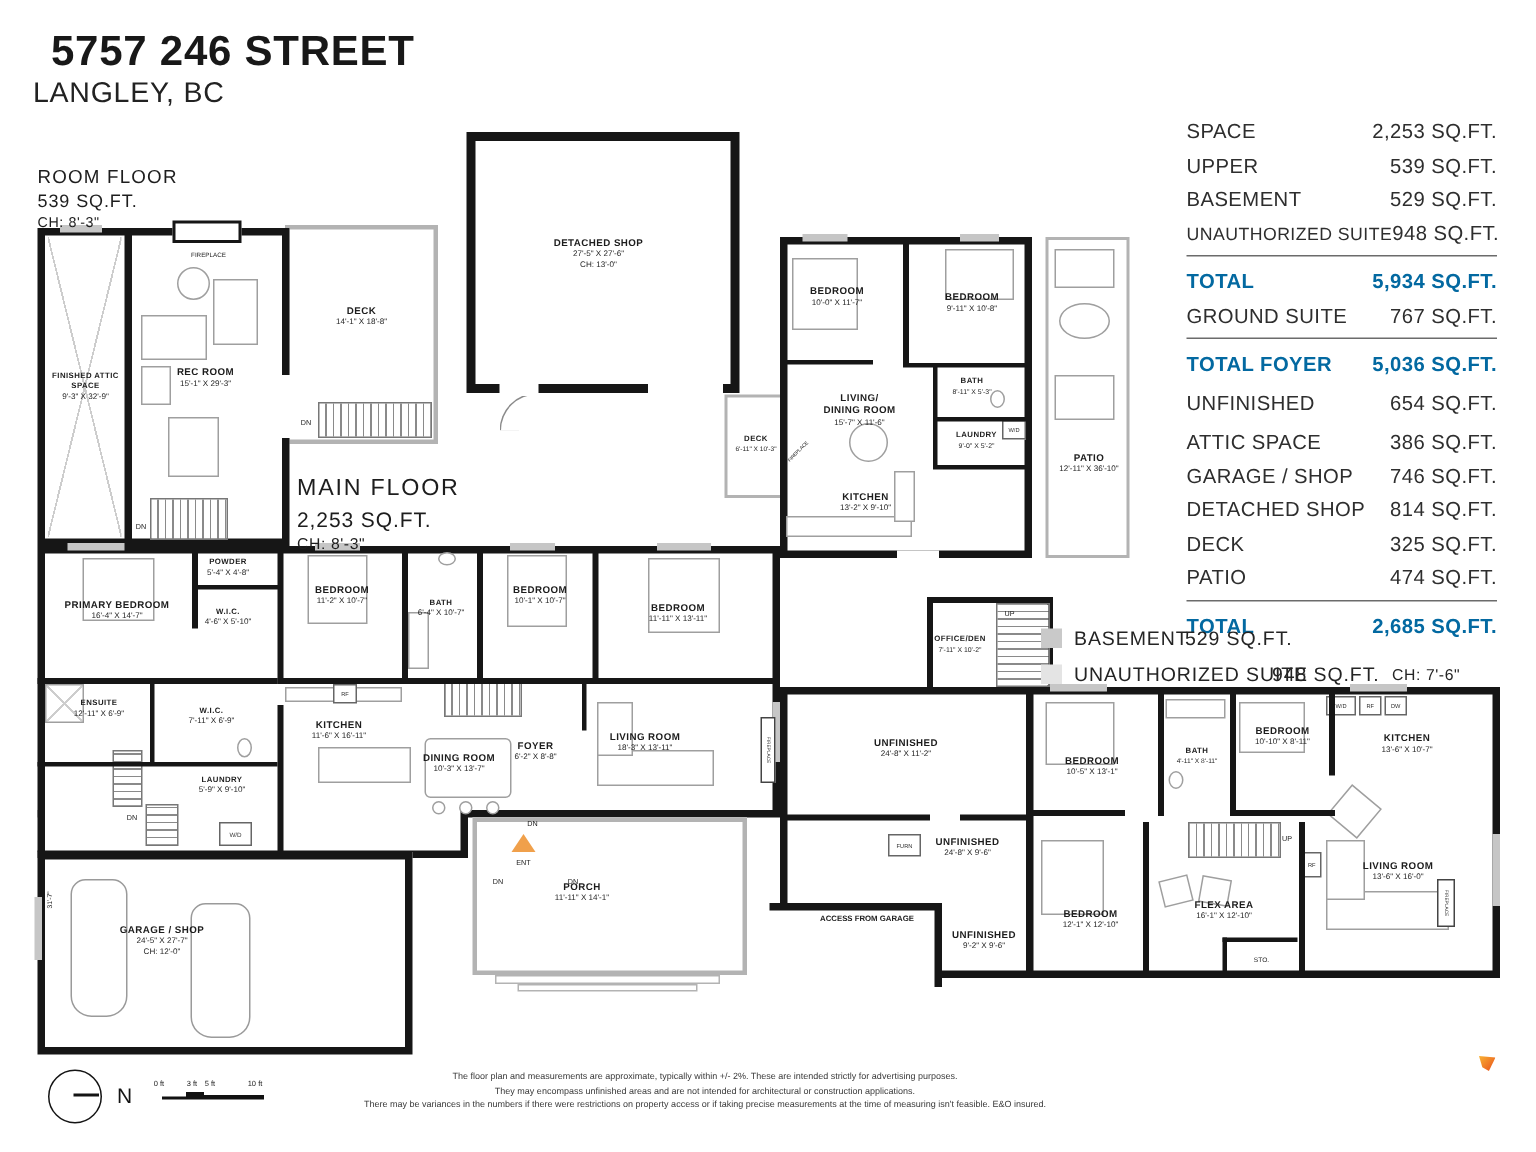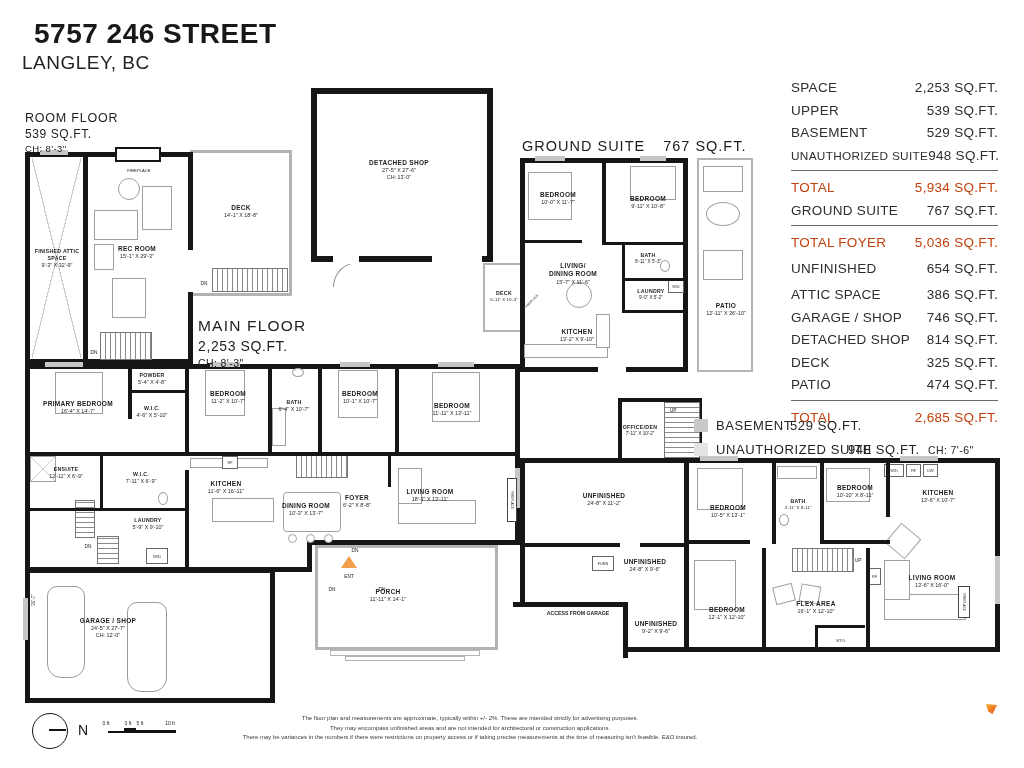--- a/index.html
+++ b/index.html
@@ -48,21 +48,21 @@
   .plan-title.small .pt2{font-size:12px;margin-top:2px;}
   .plan-title.small .pt3{font-size:9.5px;margin-top:2px;}
   #gsHeader{position:absolute;left:522px;top:138px;font-size:14.5px;letter-spacing:1px;color:#1d1d1d;z-index:30;}
   #gsHeader .a{margin-left:18px;}
   
   #areaTable{position:absolute;left:791px;top:80px;width:207px;z-index:30;}
   .trow{display:flex;justify-content:space-between;align-items:baseline;margin-bottom:7.5px;font-size:13.5px;letter-spacing:.3px;color:#2e2e2e;}
   .trow .tl{white-space:nowrap;}
   .trow .tv{white-space:nowrap;}
   .trow.small .tl{font-size:11.8px;}
-  .trow.bold{font-weight:normal;color:#c2410c;}
+  .trow.bold{font-weight:bold;color:#0369a1;}
   .tsep{border-top:1.6px solid #6b6b6b;margin:3px 0 9px 0;}
   .tgap{margin-top:11px;}
   
   .lgsq{position:absolute;width:14px;height:13px;z-index:30;}
   .lgtx{position:absolute;font-size:13px;letter-spacing:.6px;color:#242424;z-index:30;white-space:nowrap;}
   .lgch{position:absolute;font-size:10.5px;letter-spacing:.4px;color:#242424;z-index:30;}
   
   #north{position:absolute;left:32px;top:713px;width:34px;height:34px;border:1.6px solid #141414;border-radius:50%;z-index:30;}
   #northLine{position:absolute;left:49px;top:729px;width:17px;height:1.6px;background:#141414;z-index:31;}
   #northN{position:absolute;left:78px;top:722px;font-size:14px;color:#141414;z-index:30;}
@@ -321,21 +321,20 @@
       <div class="rn">DETACHED SHOP</div>
       <div class="rd">27'-5" X 27'-6"</div>
       <div class="rd">CH: 13'-0"</div>
     </div>
   <div class="gbox" style="left:483px;top:263px;width:43px;height:69px;border-width:2px"></div>
   <div class="rl" style="left:504px;top:296px">
       <div class="rn sm">DECK</div>
       <div class="rd" style="font-size:4.4px">6'-11" X 10'-3"</div>
     </div>
 
-  <div id="gsHeader"><span>GROUND SUITE</span><span class="a">767 SQ.FT.</span></div>
   <div class="obox" style="left:520px;top:158px;width:168px;height:214px;background:#fff"></div>
   <div class="wall" style="left:602px;top:158px;width:4px;height:86px"></div>
   <div class="wall" style="left:520px;top:240px;width:62px;height:3px"></div>
   <div class="wall" style="left:602px;top:242px;width:86px;height:3px"></div>
   <div class="wall" style="left:622px;top:242px;width:3px;height:70px"></div>
   <div class="wall" style="left:622px;top:278px;width:66px;height:3px"></div>
   <div class="wall" style="left:622px;top:310px;width:66px;height:3px"></div>
   <div class="win" style="left:535px;top:156px;width:30px;height:5px"></div>
   <div class="win" style="left:640px;top:156px;width:26px;height:5px"></div>
   <div class="gap" style="left:598px;top:367px;width:28px;height:10px"></div>

